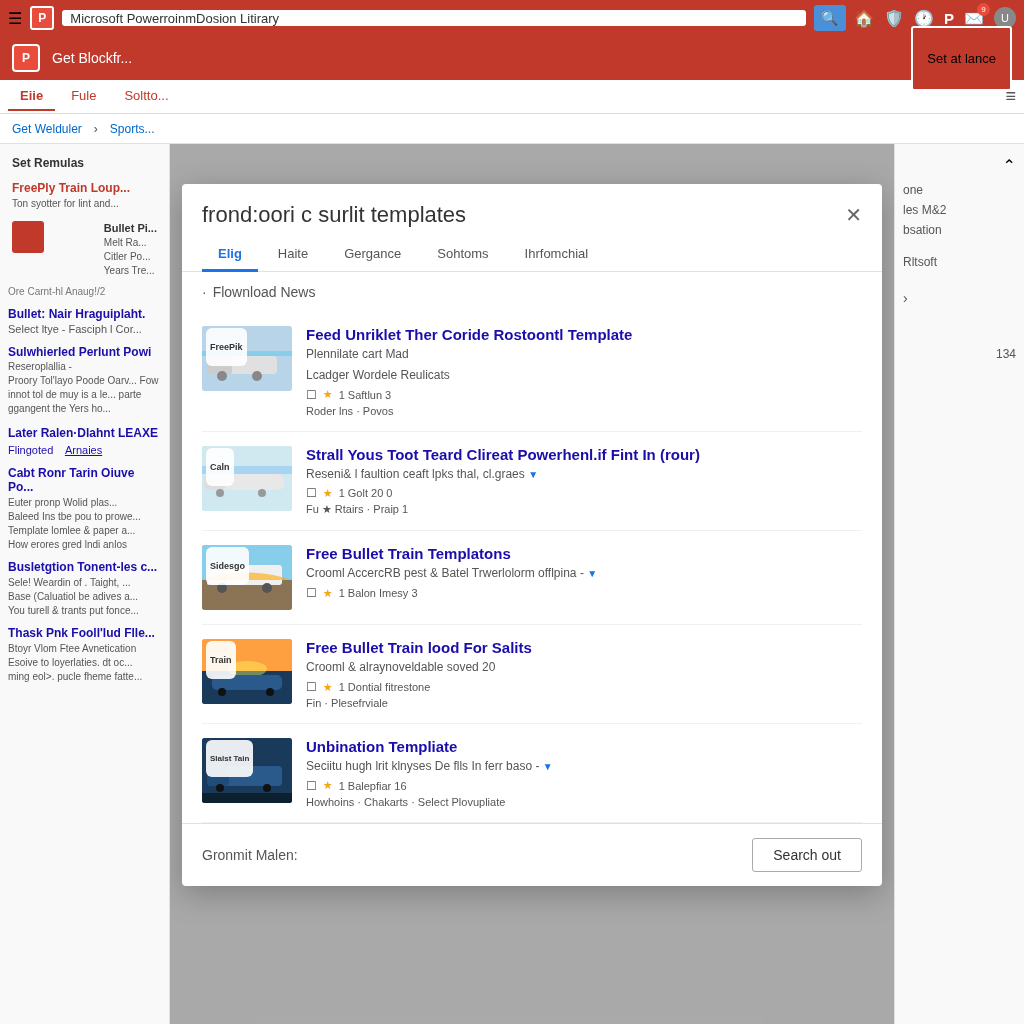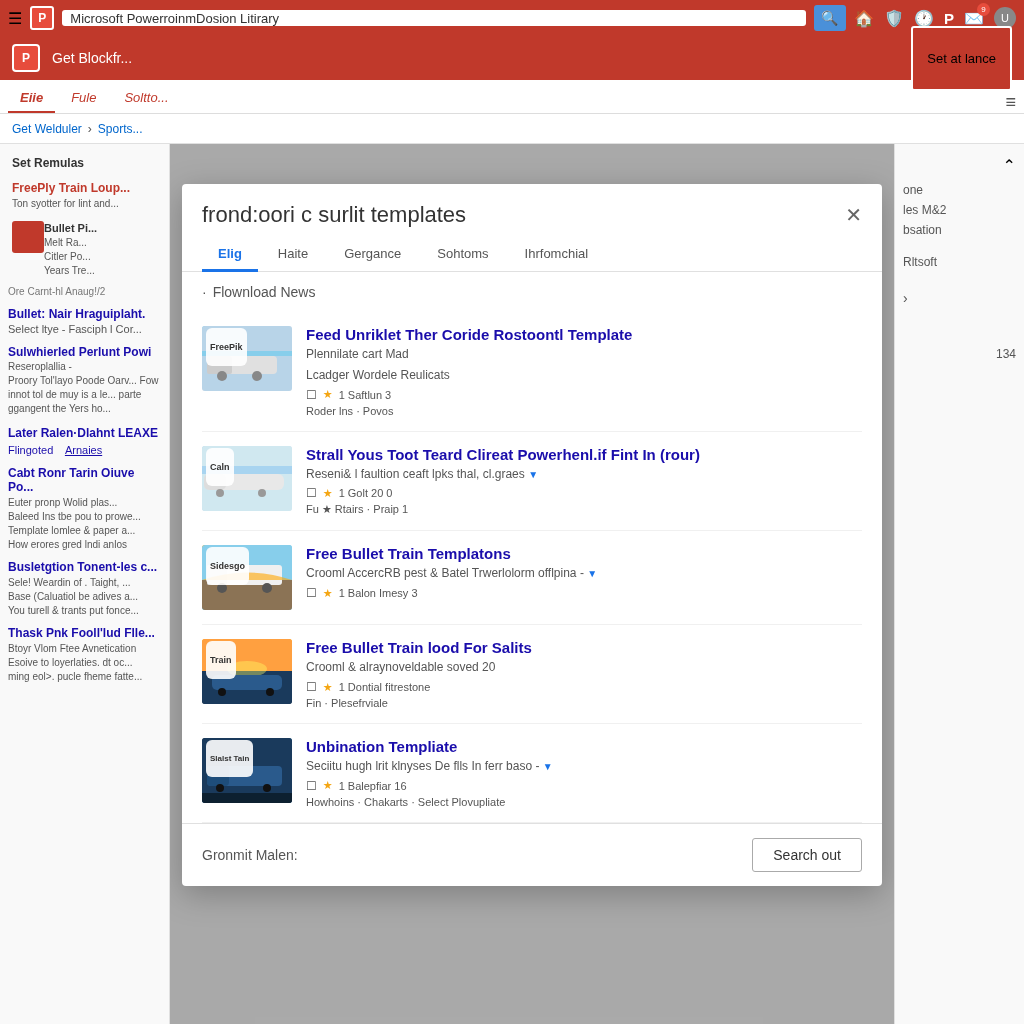--- a/index.html
+++ b/index.html
@@ -123,25 +123,24 @@
       font-size: 13px;
       cursor: pointer;
       text-align: right;
     }
 
     
     .tab-bar {
       background: white;
       height: 34px;
       display: flex;
-      align-items: flex-end;
+      align-items: center;
       padding: 0 8px;
       border-bottom: 1px solid #ddd;
       gap: 4px;
-      font-style: italic;
     }
     .tab-item {
       padding: 6px 12px;
       font-size: 13px;
       cursor: pointer;
       color: #c0392b;
       border-bottom: 2px solid transparent;
     }
     .tab-item.active {
       border-bottom: 2px solid #c0392b;
@@ -151,21 +150,21 @@
     
     .breadcrumb-bar {
       background: white;
       height: 30px;
       display: flex;
       align-items: center;
       padding: 0 12px;
       font-size: 12px;
       color: #555;
       border-bottom: 1px solid #e0e0e0;
-      gap: 6px;
+      gap: 12px;
     }
 
     
     .main-layout {
       display: flex;
       height: calc(1024px - 36px - 44px - 34px - 30px);
     }
 
     
     .sidebar {
@@ -424,21 +423,21 @@
   </div>
 
   <div class="main-layout">
 
     <div class="sidebar">
       <div class="sidebar-section-title">Set Remulas</div>
       <div class="sidebar-item">
         <div style="color:#c0392b;font-size:12px;font-weight:600;">FreePly Train Loup...</div>
         <div style="font-size:10px;color:#555;">Ton syotter for lint and...</div>
       </div>
-      <div class="sidebar-item" style="display:flex;align-items:flex-start;">
+      <div class="sidebar-item" style="display:flex;align-items:flex-start;justify-content:space-between;">
         <div style="width:32px;height:32px;background:#c0392b;border-radius:3px;flex-shrink:0;"></div>
         <div>
           <div style="font-size:11px;font-weight:600;color:#333;">Bullet Pi...</div>
           <div style="font-size:10px;color:#555;">Melt Ra...<br>Citler Po...<br>Years Tre...</div>
         </div>
       </div>
       <div style="font-size:10px;color:#777;margin-bottom:10px;">Ore Carnt-hl Anaug!/2</div>
 
       <div style="font-size:12px;color:#1a0dab;font-weight:600;margin-bottom:2px;">Bullet: Nair Hraguiplaht.</div>
       <div style="font-size:11px;color:#555;margin-bottom:10px;">Select ltye - Fasciph l Cor...</div>

